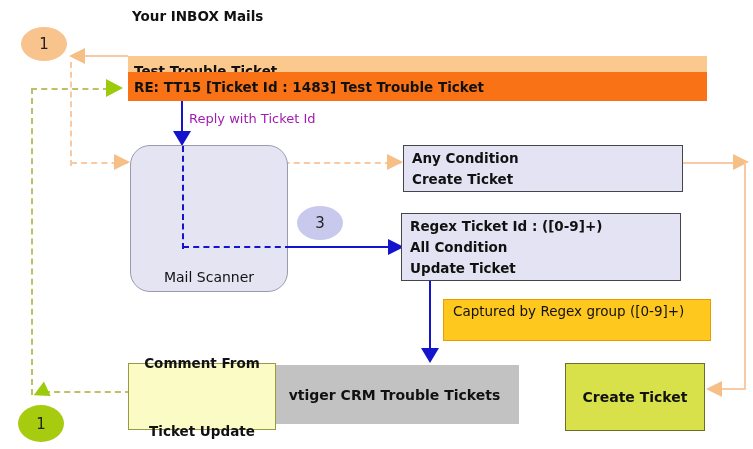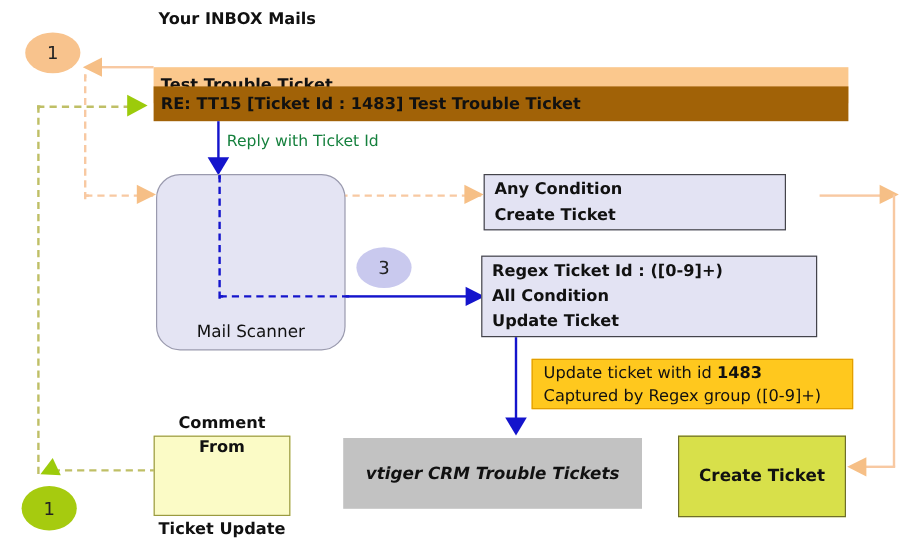--- a/index.html
+++ b/index.html
@@ -13,21 +13,21 @@
   .badge{
     display:flex;align-items:center;justify-content:center;
     border-radius:50%;font-size:15px;color:#222;
   }
   .badge-peach{background:#F8C38D;}
   .badge-green{background:#A6CB0F;}
   .badge-lav{background:#C9C9EE;}
   
   .bar{display:flex;align-items:center;font-weight:bold;font-size:13.5px;padding-left:6px;box-sizing:border-box;}
   .bar-orange{background:#FBC88D;margin-top:16px;}
-  .bar-blue{background:#a16207;}
+  .bar-blue{background:#f97316;}
   
   .rulebox{
     background:#E3E3F3;border:1px solid #44444a;box-sizing:border-box;
     font-weight:bold;font-size:13.5px;line-height:21px;padding:2px 8px;
   }
   .scannerbox{background:#E4E4F3;border:1px solid #9A9AAE;box-sizing:border-box;}
   .scanner-label{position:absolute;bottom:6px;left:0;width:100%;text-align:center;font-size:14px;color:#111;}
   .goldbox{
     background:#FFC81E;border:1px solid #E39F00;box-sizing:border-box;
     font-size:13.5px;line-height:19px;padding:2px 9px;
@@ -56,21 +56,21 @@
   .blue-solid{background:#1414CC;}
   
   .tri{width:0;height:0;}
   .tri-right-peach{border-top:8px solid transparent;border-bottom:8px solid transparent;border-left:16px solid #F6BF86;}
   .tri-left-peach{border-top:8px solid transparent;border-bottom:8px solid transparent;border-right:16px solid #F6BF86;}
   .tri-right-green{border-top:9px solid transparent;border-bottom:9px solid transparent;border-left:17px solid #9CCB0B;}
   .tri-left-green{border-top:8px solid transparent;border-bottom:8px solid transparent;border-right:15px solid #9CCB0B;}
   .tri-down-blue{border-left:9px solid transparent;border-right:9px solid transparent;border-top:15px solid #1414CC;}
   .tri-right-blue{border-top:8px solid transparent;border-bottom:8px solid transparent;border-left:16px solid #1414CC;}
   .title{font-weight:bold;font-size:13.5px;}
-  .flowlabel{font-size:13px;color:#15803d;}
+  .flowlabel{font-size:13px;color:#a21caf;}
 </style>
 </head>
 <body>
 
 <div id="canvas">
 
   <div class="abs badge badge-peach" style="left:21px;top:27px;width:46px;height:34px;">1</div>
 
   <div class="abs title" style="left:132px;top:8px;">Your INBOX Mails</div>
 
@@ -104,49 +104,48 @@
     <div class="scanner-label">Mail Scanner</div>
   </div>
 
   <div class="abs vline blue-line dashed" style="left:182px;top:146px;height:100px;"></div>
   <div class="abs hline blue-line dashed" style="left:183px;top:246px;width:105px;"></div>
   <div class="abs blue-solid" style="left:288px;top:246px;width:101px;height:2px;"></div>
   <div class="abs tri tri-right-blue" style="left:388px;top:239px;"></div>
 
   <div class="abs badge badge-lav" style="left:297px;top:206px;width:46px;height:34px;">3</div>
 
-  <div class="abs rulebox" style="left:403px;top:145px;width:252px;height:47px;">
+  <div class="abs rulebox" style="left:403px;top:145px;width:280px;height:47px;">
     <div>Any Condition</div>
     <div>Create Ticket</div>
   </div>
 
   <div class="abs rulebox" style="left:401px;top:213px;width:280px;height:68px;">
     <div>Regex Ticket Id : ([0-9]+)</div>
     <div>All Condition</div>
     <div>Update Ticket</div>
   </div>
 
   <div class="abs hline peach-line" style="left:683px;top:162px;width:55px;"></div>
   <div class="abs tri tri-right-peach" style="left:733px;top:154px;"></div>
   <div class="abs vline peach-line" style="left:744px;top:162px;height:227px;"></div>
   <div class="abs hline peach-line" style="left:721px;top:388px;width:25px;"></div>
   <div class="abs tri tri-left-peach" style="left:706px;top:381px;"></div>
 
   <div class="abs blue-solid" style="left:429px;top:281px;width:2px;height:69px;"></div>
   <div class="abs tri tri-down-blue" style="left:421px;top:348px;"></div>
 
   <div class="abs goldbox" style="left:443px;top:299px;width:268px;height:42px;">
-    <div><span>Update ticket with id </span><b>1483</b></div>
     <div>Captured by Regex group ([0-9]+)</div>
   </div>
 
-  <div class="abs graybar" style="left:286px;top:365px;width:249px;height:59px;font-style:italic;">
+  <div class="abs graybar" style="left:270px;top:365px;width:249px;height:59px;">
     <span>vtiger CRM Trouble Tickets</span>
   </div>
-  <div class="abs commentbox" style="left:128px;top:363px;width:114px;height:67px;gap:48px;">
+  <div class="abs commentbox" style="left:128px;top:363px;width:148px;height:67px;gap:48px;">
     <div>Comment From</div>
     <div>Ticket Update</div>
   </div>
   <div class="abs createbox" style="left:565px;top:363px;width:140px;height:68px;">
     <span>Create Ticket</span>
   </div>
 
   <div class="abs badge badge-green" style="left:18px;top:405px;width:46px;height:37px;">1</div>
 
 </div>

